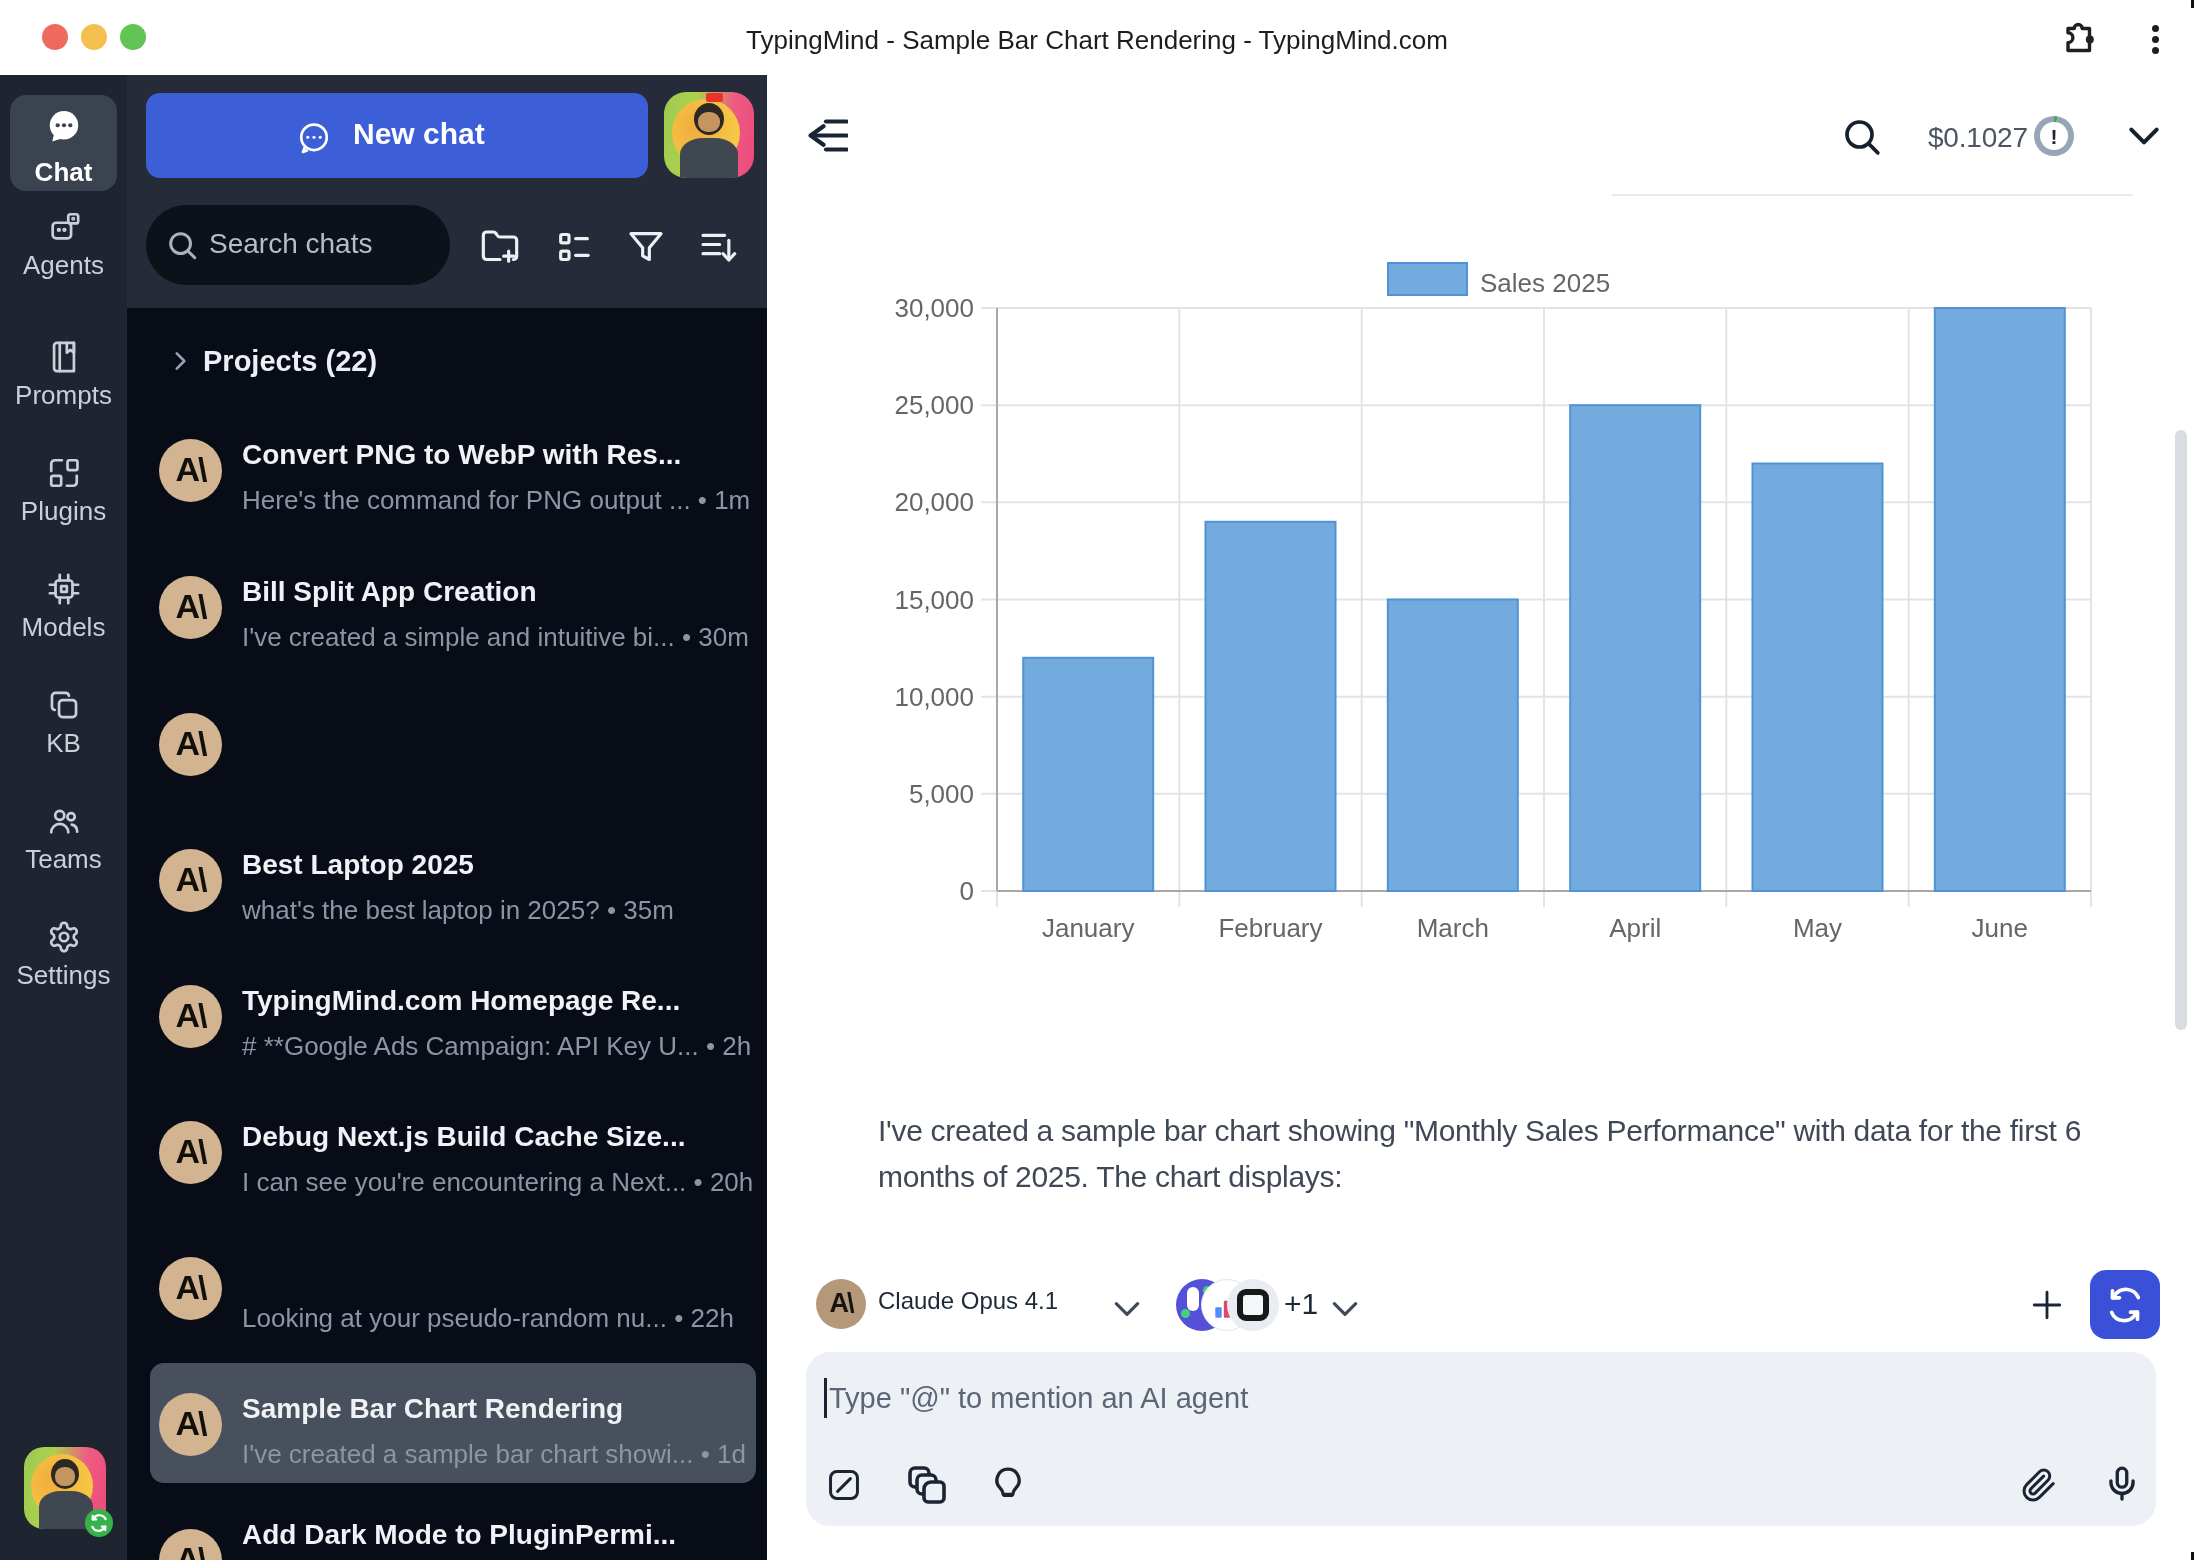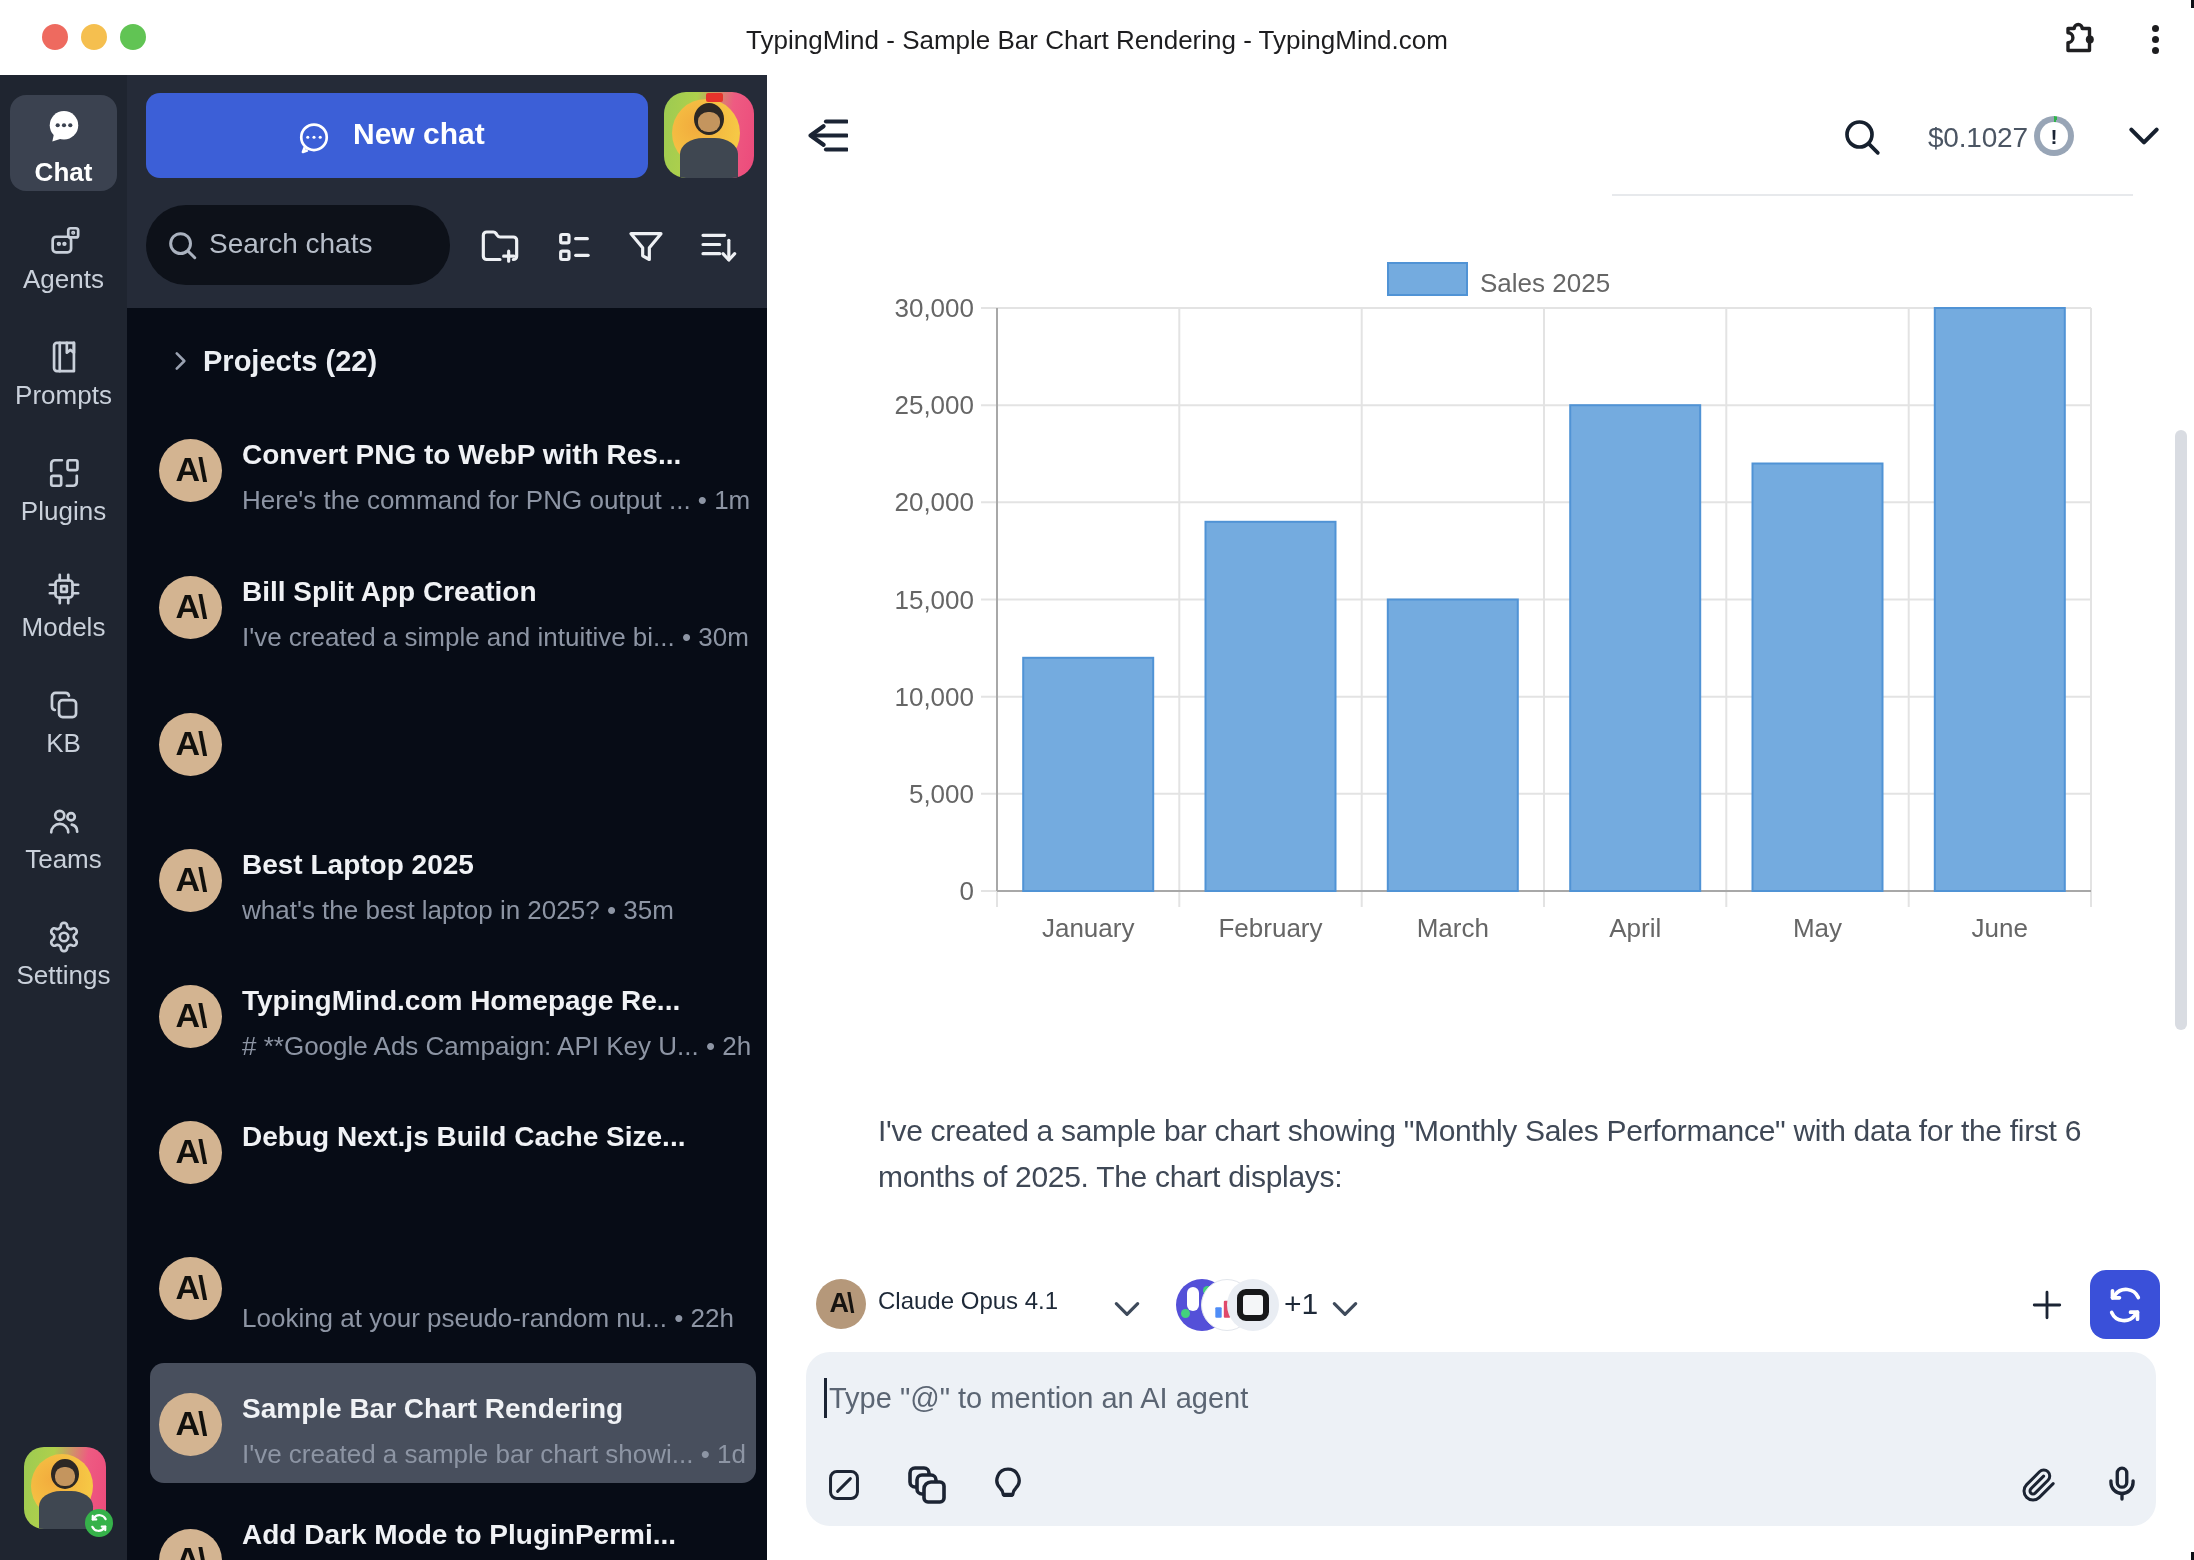--- a/index.html
+++ b/index.html
@@ -29,21 +29,21 @@
   <div class="abs" style="left:10px;top:20px;width:107px;height:96px;border-radius:16px;background:#3b4250;"></div>
   <svg class="abs" style="left:46px;top:33px;" width="36" height="36" viewBox="0 0 24 24">
     <circle cx="12" cy="11.5" r="9.5" fill="#ffffff"></circle>
     <path fill="#ffffff" d="M5.5 16.5 4.2 22.3l6.3-2z"></path>
     <circle cx="7.8" cy="11.5" r="1.4" fill="#3b4250"></circle>
     <circle cx="12" cy="11.5" r="1.4" fill="#3b4250"></circle>
     <circle cx="16.2" cy="11.5" r="1.4" fill="#3b4250"></circle>
   </svg>
   <div class="abs" style="left:0;top:82px;width:127px;text-align:center;font-size:26px;font-weight:700;color:#ffffff;">Chat</div>
 
-  <div class="railitem" style="top:149px;"><svg width="34" height="34" viewBox="0 0 24 24" fill="none" stroke="#c9d0da" stroke-width="1.9" stroke-linecap="round" stroke-linejoin="round">
+  <div class="railitem" style="top:135px;"><svg width="34" height="34" viewBox="0 0 24 24" fill="none" stroke="#c9d0da" stroke-width="1.9" stroke-linecap="round" stroke-linejoin="round">
         <rect x="4" y="9" width="13" height="11" rx="2.5"></rect>
         <circle cx="8.4" cy="14" r="0.6" fill="#c9d0da"></circle>
         <circle cx="12.3" cy="14" r="0.6" fill="#c9d0da"></circle>
         <rect x="15" y="3" width="7" height="6.5" rx="1.6"></rect>
         <circle cx="18.5" cy="6.2" r="0.5" fill="#c9d0da"></circle>
       </svg><span>Agents</span></div>
   <div class="railitem" style="top:265px;"><svg width="34" height="34" viewBox="0 0 24 24" fill="none" stroke="#c9d0da" stroke-width="1.9" stroke-linecap="round" stroke-linejoin="round">
         <path d="M5 4a2 2 0 0 1 2-2h12v20H7a2 2 0 0 1-2-2z"></path>
         <path d="M9 2v20"></path>
         <path d="M14 2v7l2.5-2L19 9V2"></path>
@@ -170,20 +170,21 @@
       <div class="s">what's the best laptop in 2025? • 35m</div>
     </div>
   <div class="chatitem" style="top:677px;">
       <div class="av">A\</div>
       <div class="t">TypingMind.com Homepage Re...</div>
       <div class="s"># **Google Ads Campaign: API Key U... • 2h</div>
     </div>
   <div class="chatitem" style="top:813px;">
       <div class="av">A\</div>
       <div class="t">Debug Next.js Build Cache Size...</div>
+      <div class="s">I can see you're encountering a Next... • 20h</div>
     </div>
   <div class="chatitem" style="top:949px;">
       <div class="av">A\</div>
       <div class="s">Looking at your pseudo-random nu... • 22h</div>
     </div>
   <div class="chatitem" style="top:1085px;">
       <div class="av">A\</div>
       <div class="t">Sample Bar Chart Rendering</div>
       <div class="s">I've created a sample bar chart showi... • 1d</div>
     </div>

